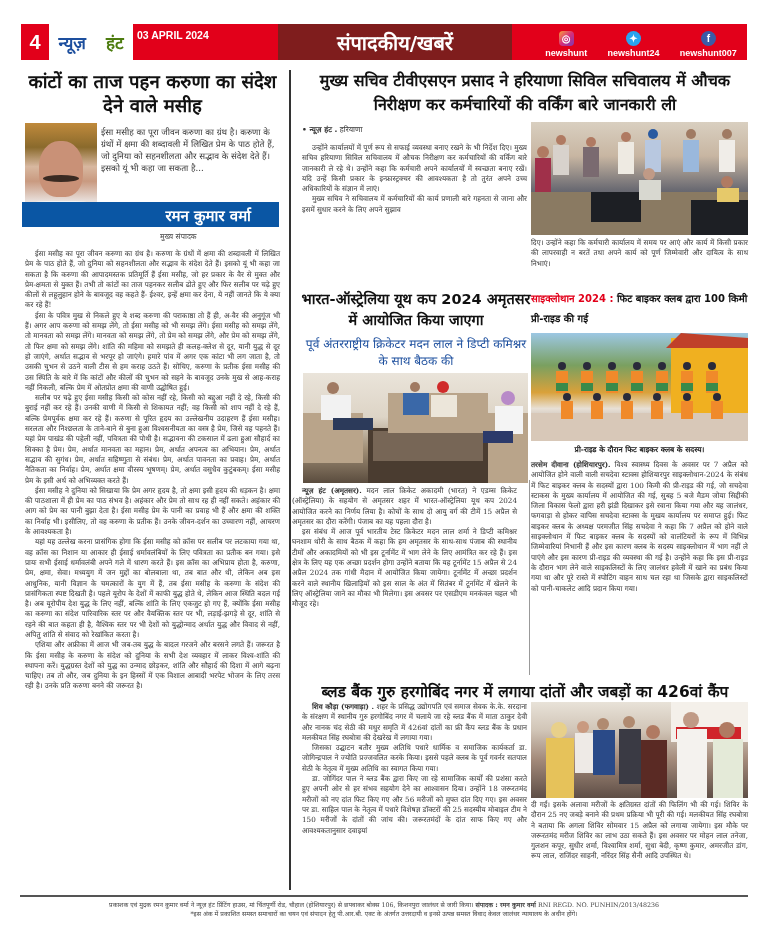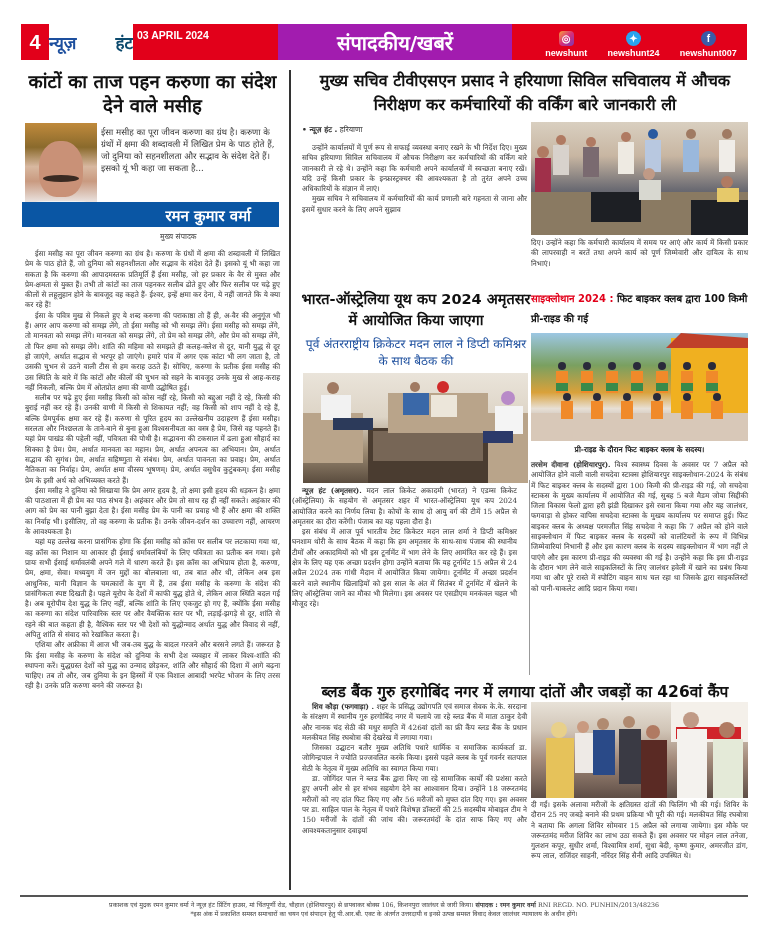--- a/index.html
+++ b/index.html
@@ -2,24 +2,24 @@
 <html><head>
 <meta charset="utf-8">
 <style>
   * { margin: 0; padding: 0; box-sizing: border-box; }
   html, body { width: 768px; height: 939px; background: #fff; overflow: hidden; }
   body { font-family: "DejaVu Sans", sans-serif; color: #222; position: relative; }
 
   
   .masthead { position: absolute; top: 24px; left: 21px; width: 342px; height: 36px; display: flex; }
   .page-num { width: 28px; height: 36px; background: #e2001a; color: #fff; font: bold 20px "Liberation Sans", sans-serif; display: flex; align-items: center; justify-content: center; }
-  .brand { width: 84px; height: 36px; color: #1d4f9e; font: bold 17px "DejaVu Sans", sans-serif; display: flex; align-items: center; justify-content: space-between; }
-  .brand .red { color: #0c4a6e; margin-left: 20px; }
+  .brand { width: 84px; height: 36px; color: #1d4f9e; font: bold 17px "DejaVu Sans", sans-serif; display: flex; align-items: center; justify-content: center; }
+  .brand .red { color: #4d7c0f; margin-left: 20px; }
   .dateline { width: 146px; height: 36px; background: #e2001a; color: #fff; font: bold 10.5px "Liberation Sans", sans-serif; padding: 5px 4px; line-height: 12px; }
-  .section-band { position: absolute; top: 24px; left: 278px; width: 234px; height: 36px; background: #a21caf; color: #fff; font: bold 20px "DejaVu Sans", sans-serif; display: flex; align-items: center; justify-content: center; }
+  .section-band { position: absolute; top: 24px; left: 278px; width: 234px; height: 36px; background: #7f1d1d; color: #fff; font: bold 20px "DejaVu Sans", sans-serif; display: flex; align-items: center; justify-content: center; }
   .social-band { position: absolute; top: 24px; left: 535px; width: 212px; height: 36px; background: #e2001a; display: flex; justify-content: space-around; align-items: flex-end; padding-bottom: 2px; color: #fff; }
   .social { display: flex; flex-direction: column; align-items: center; font: bold 9px "Liberation Sans", sans-serif; }
   .soc-icon { width: 15px; height: 15px; border-radius: 50%; display: flex; align-items: center; justify-content: center; font: bold 10px "Liberation Sans", sans-serif; margin-bottom: 2px; }
   .ig { background: linear-gradient(135deg, #f9a13c, #d62e7b, #7a3ab5); border-radius: 4px; }
   .tw { background: #2aa3ef; }
   .fb { background: #3b5ba6; }
   .section-band-gap { position: absolute; top: 24px; left: 512px; width: 23px; height: 36px; background: #e2001a; }
 
   
   .col-rule { position: absolute; background: #333; }

